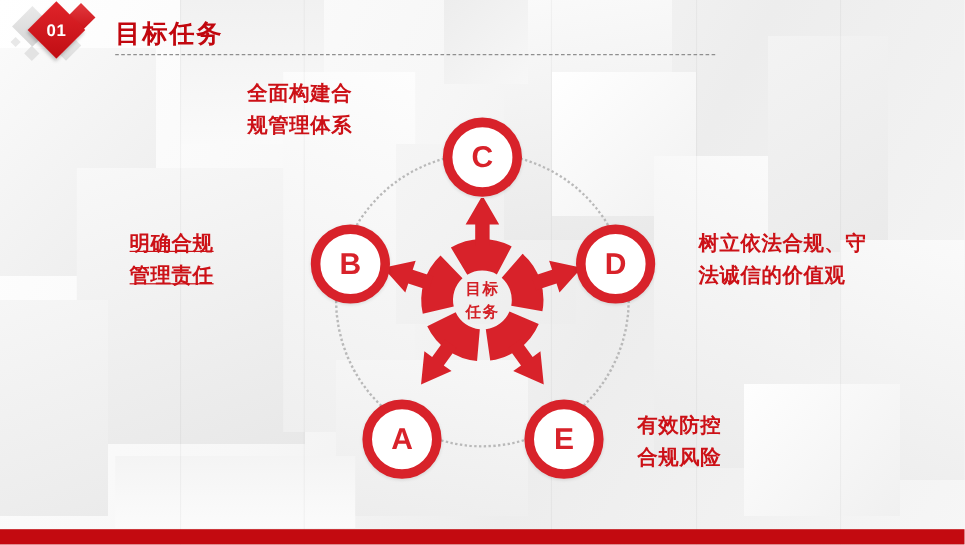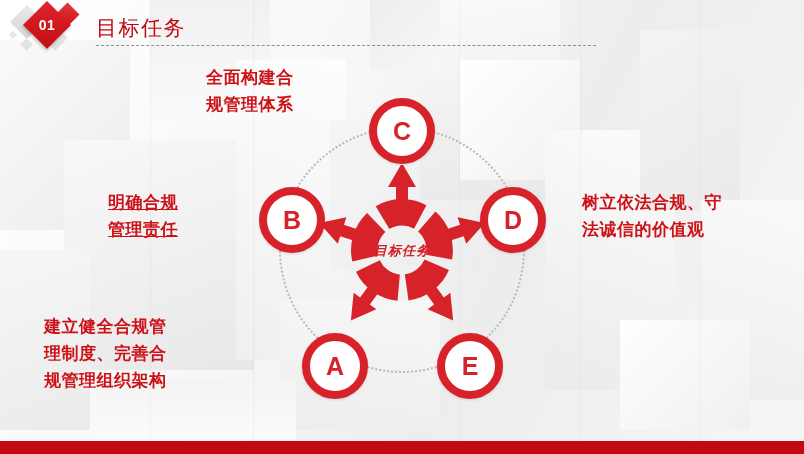--- a/index.html
+++ b/index.html
@@ -112,21 +112,21 @@
     height: 6px;
     background: #e8e8e8;
   }
 
   .header-title {
     position: absolute;
     left: 96px;
     top: 14px;
     color: #c1070e;
     font-size: 21px;
-    font-weight: normal;
+    font-weight: bold;
     letter-spacing: 1.5px;
   }
   .header-rule {
     position: absolute;
     left: 96px;
     top: 45px;
     width: 500px;
     height: 0;
     border-top: 1px dashed #8f8f8f;
   }
@@ -167,30 +167,29 @@
     width: 170px;
     height: 170px;
   }
   .hub-label {
     position: absolute;
     left: 0;
     top: 0;
     width: 170px;
     height: 170px;
     display: flex;
-    flex-direction: row;
+    flex-direction: column;
     align-items: center;
     justify-content: center;
     color: #d32026;
     font-size: 13px;
     font-weight: bold;
     line-height: 19px;
     letter-spacing: 1px;
     z-index: 3;
-    font-style: italic;
   }
 
   .node {
     position: absolute;
     width: 66px;
     height: 66px;
     border-radius: 50%;
     background: #ffffff;
     border: 8px solid #d8222a;
     box-sizing: border-box;
@@ -268,23 +267,22 @@
     <div class="header-title">目标任务</div>
     <div class="header-rule"></div>
   </div>
 
   <div class="caption cap-c">全面构建合
 规管理体系</div>
   <div class="caption cap-b">明确合规
 管理责任</div>
   <div class="caption cap-d">树立依法合规、守
 法诚信的价值观</div>
-  <div class="caption cap-a">建立健全合规管
-理制度、完善合
-规管理组织架构</div>
+  <div class="caption cap-e">有效防控
+合规风险</div>
 
   <div class="diagram">
 
     <div class="dotted-ring"></div>
 
     <div class="hub">
       <svg width="170" height="170" viewBox="0 0 170 170">
         <g fill="#d8222a">
 
           <g transform="rotate(0 85 85)">

